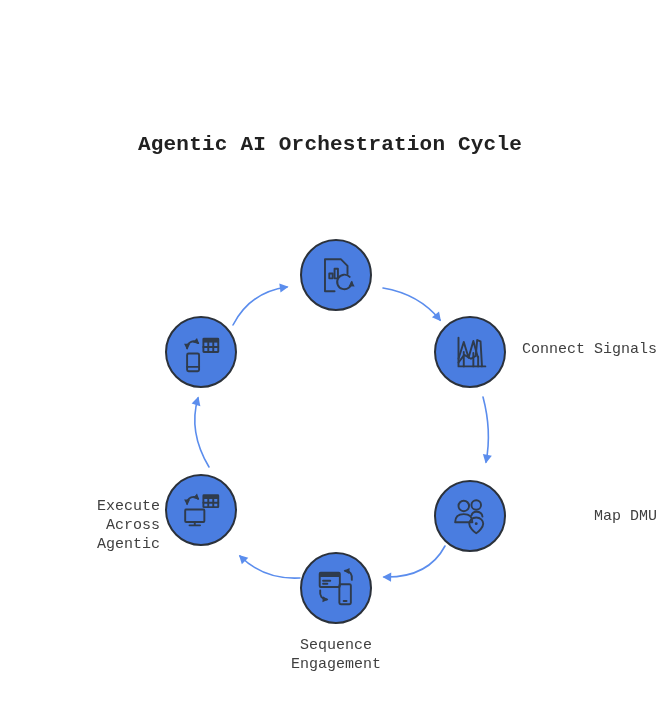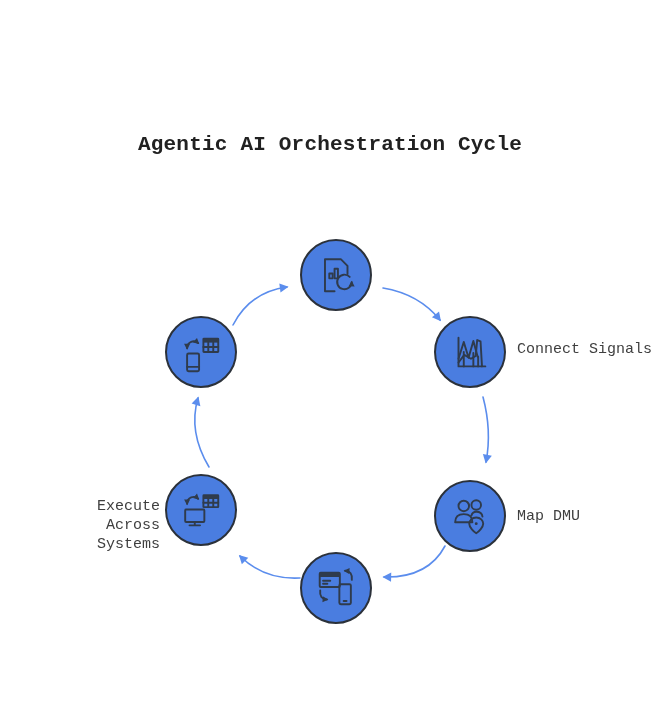--- a/index.html
+++ b/index.html
@@ -22,21 +22,21 @@
     cursor:pointer;
   }
   .icon { width:46px; height:46px; display:block; }
   .icon .ln { fill:none; stroke:var(--icon-stroke,#2f3b4c); stroke-width:2; stroke-linecap:round; stroke-linejoin:round; }
   .icon .fl { fill:var(--icon-stroke,#2f3b4c); stroke:none; }
   .label {
     position:absolute; font-size:15px; line-height:19px; color:var(--label-color,#3f3f3f);
   }
   .lbl-center { text-align:center; }
   .lbl-right  { text-align:right; }
-  .lbl-left   { text-align:left; }
+  .lbl-left   { text-align:right; }
   
   .pos-top          { left:300px; top:239px; }
   .pos-upper-right  { left:434px; top:316px; }
   .pos-lower-right  { left:434px; top:480px; }
   .pos-bottom       { left:300px; top:552px; }
   .pos-lower-left   { left:165px; top:474px; }
   .pos-upper-left   { left:165px; top:316px; }
 </style>
 </head>
 <body>
@@ -97,32 +97,33 @@
     <svg class="icon" viewBox="0 0 48 48">
       <rect class="ln" x="7" y="8" width="21" height="15" rx="1"></rect>
       <rect class="fl" x="7" y="8" width="21" height="4.5" rx="1"></rect>
       <path class="ln" d="M10.5 16.5 H18 M10.5 19.5 H15"></path>
       <rect class="ln" x="27.5" y="20" width="12" height="21" rx="1.5"></rect>
       <path class="ln" d="M32 37.5 H35"></path>
       <path class="ln" d="M40.5 15.5 Q41.5 6.5 33.5 6" marker-end="url(#ih)"></path>
       <path class="ln" d="M7.5 26.5 Q6.5 35.5 14.5 36" marker-end="url(#ih)"></path>
     </svg>
   </div>
+  <div class="label lbl-center" style="left:281px; top:636px; width:110px;">Sequence Engagement</div>
 
   <div class="node pos-lower-left">
     <svg class="icon" viewBox="0 0 48 48">
       <path class="ln" d="M9.5 17.5 C9.5 10.5 17 8.5 21 12.2" marker-start="url(#ih)" marker-end="url(#ih)"></path>
       <rect class="ln" x="26.5" y="8.5" width="15.5" height="12.5" rx="0.5"></rect>
       <rect class="fl" x="26.5" y="8.5" width="15.5" height="4"></rect>
       <path class="ln" d="M26.5 16.5 H42 M31.6 12.5 V21 M36.8 12.5 V21"></path>
       <rect class="ln" x="7.5" y="23.5" width="20" height="13" rx="1"></rect>
       <path class="ln" d="M17.5 36.5 V39.5 M12 40 H23"></path>
     </svg>
   </div>
-  <div class="label lbl-right" style="left:40px; top:497px; width:120px;">Execute Across Systems</div>
+  <div class="label lbl-right" style="left:40px; top:497px; width:120px;">Execute Across Agentic</div>
 
   <div class="node pos-upper-left">
     <svg class="icon" viewBox="0 0 48 48">
       <path class="ln" d="M9.5 20 C9.5 13 17 11 21 14.7" marker-start="url(#ih)" marker-end="url(#ih)"></path>
       <rect class="ln" x="26.5" y="10" width="15.5" height="14" rx="0.5"></rect>
       <rect class="fl" x="26.5" y="10" width="15.5" height="4.2"></rect>
       <path class="ln" d="M26.5 18.8 H42 M31.6 14.2 V24 M36.8 14.2 V24"></path>
       <rect class="ln" x="9.5" y="25.5" width="12.5" height="18.5" rx="1.5"></rect>
       <path class="ln" d="M9.5 39.5 H22"></path>
     </svg>

